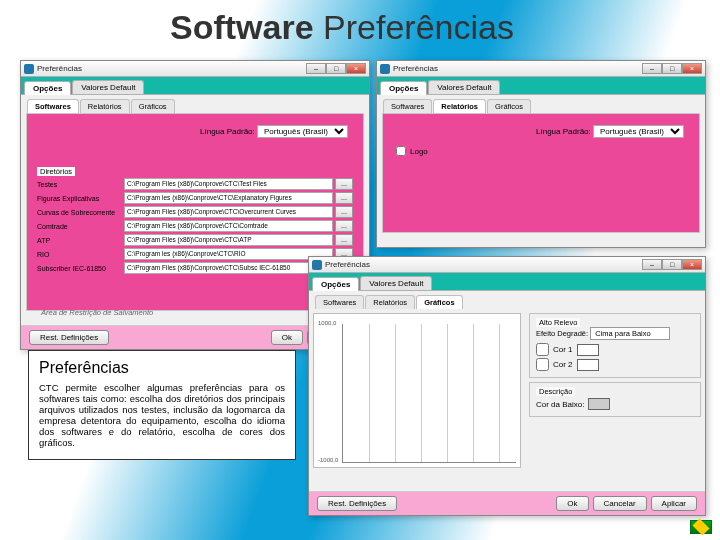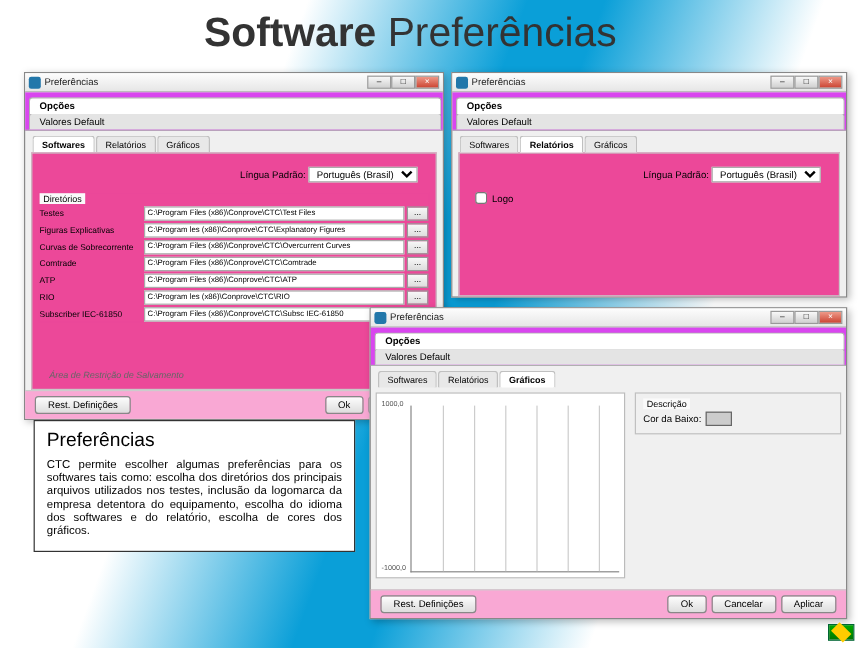--- a/index.html
+++ b/index.html
@@ -52,25 +52,24 @@
     text-align: center;
     cursor: pointer;
   }
   .winbtn .close {
     background: linear-gradient(#e98,#c43);
     color: #fff;
   }
   .tabstrip {
     display: flex;
     border-bottom: 1px solid #b0b0b0;
-    background: #d946ef;
+    background: #14b8a6;
     padding-top: 3px;
     padding-left: 3px;
     gap: 0;
-    flex-direction: column;
   }
   .tab {
     padding: 2px 8px;
     border: 1px solid #b0b0b0;
     border-bottom: none;
     background: #e4e4e4;
     border-top-left-radius: 3px;
     border-top-right-radius: 3px;
     cursor: pointer;
     font-size: 8px;
@@ -106,22 +105,22 @@
     padding: 6px 10px 4px 0;
     font-size: 8px;
   }
   .langrow select {
     font-size: 8px;
     border: 1px solid #aaa;
     background: #fff;
     padding: 0 2px;
   }
   .dirgroup {
-    border: 1px solid #ec4899;
-    margin-top: 4px;
+    border: 5px solid #ec4899;
+    margin-top: 20px;
     padding: 0;
   }
   .dirgroup .legend { 
     font-size: 7.5px; 
     margin-top: -10px; 
     background:#fafafa; 
     display:inline-block; 
     padding:0 3px;
   }
   .dirrow {
@@ -374,20 +373,37 @@
           <div class="vline" style="left:15%"></div>
           <div class="vline" style="left:30%"></div>
           <div class="vline" style="left:45%"></div>
           <div class="vline" style="left:60%"></div>
           <div class="vline" style="left:75%"></div>
           <div class="vline" style="left:90%"></div>
         </div>
       </div>
     </div>
     <div style="flex:1;">
+      <div class="alphagroup">
+        <div class="glegend">Alto Relevo</div>
+        <div style="font-size:7.5px; margin-bottom:3px;">
+          <span>Efeito Degradê:</span>
+          <span class="dropdown">Cima para Baixo</span>
+        </div>
+        <div class="checkline">
+          <input type="checkbox" style="">
+          <span>Cor 1</span>
+          <span class="swatch" style="background:#ffffff"></span>
+        </div>
+        <div class="checkline">
+          <input type="checkbox" style="">
+          <span>Cor 2</span>
+          <span class="swatch" style="background:#ffffff"></span>
+        </div>
+      </div>
       <div class="colorgroup">
         <div class="glegend">Descrição</div>
         <div class="checkline">
           <span>Cor da Baixo:</span>
           <span class="swatch" style="background:#cccccc"></span>
         </div>
       </div>
     </div>
   </div>
   <div class="btnbar">

